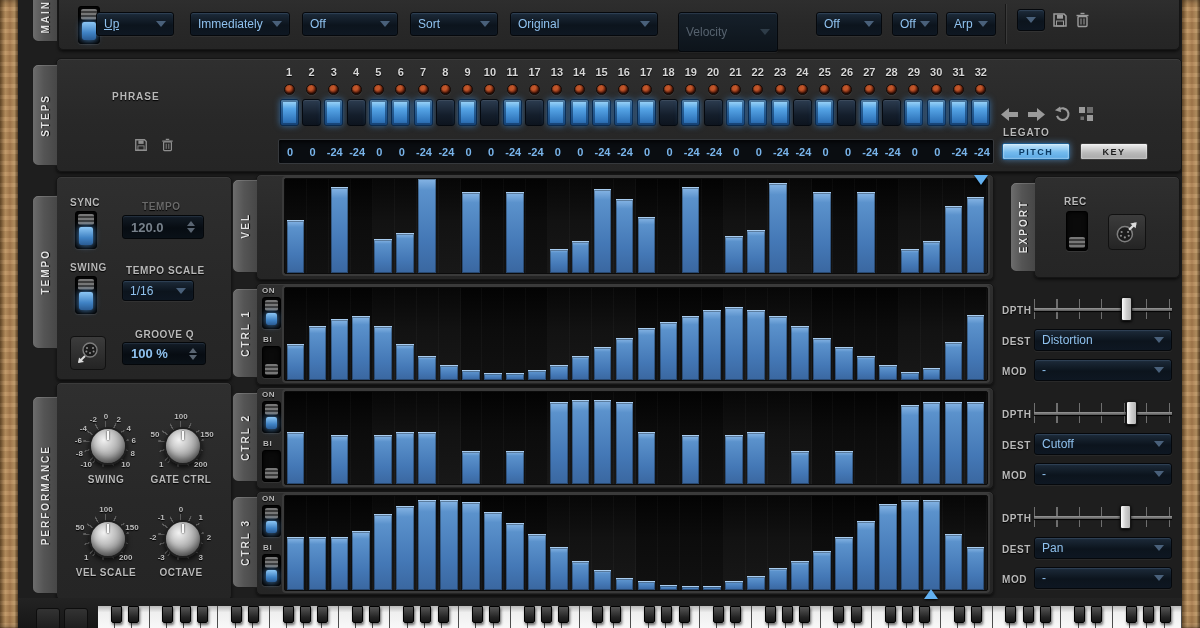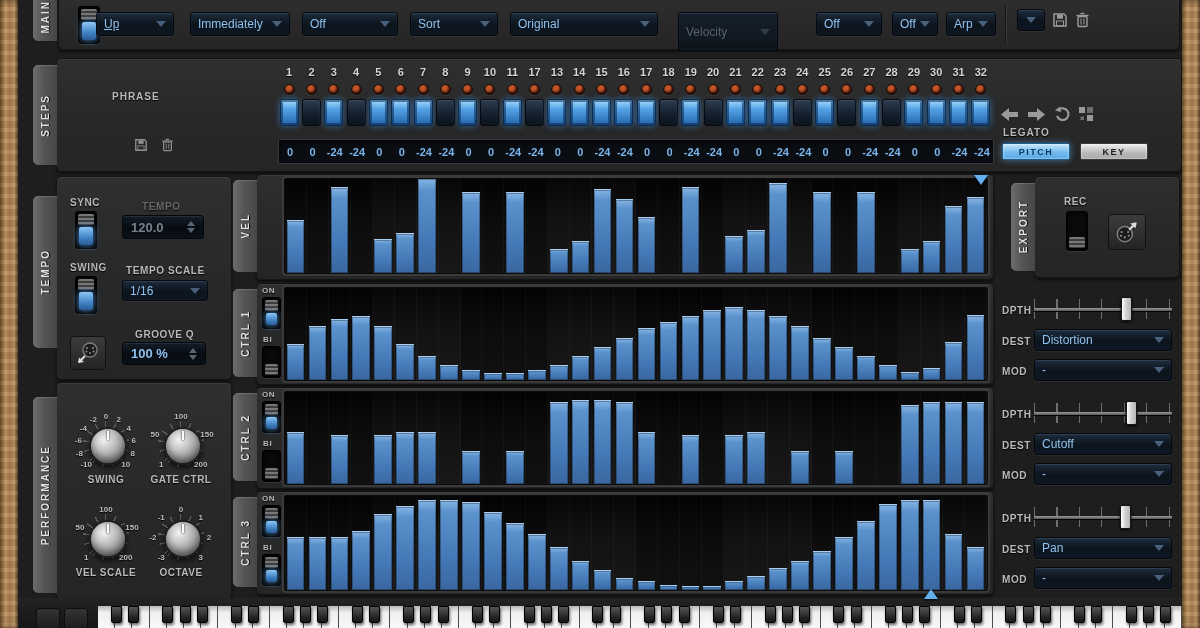--- a/index.html
+++ b/index.html
@@ -654,21 +654,21 @@
       <span class="stepper">
         <i class="up"></i>
         <i class="dn"></i>
       </span>
     </div>
   <div class="lbl" style="left:70px;top:262px;">SWING</div>
   <div class="tgl on" style="left:75px;top:276px;height:36px;">
       <div class="hnd"></div>
     </div>
   <div class="lbl" style="left:126px;top:265px;">TEMPO SCALE</div>
-  <div class="dd" style="left:122px;top:280px;width:86px;height:21px;">
+  <div class="dd" style="left:122px;top:280px;width:72px;height:21px;">
       <span>1/16</span>
       <span class="arr"></span>
     </div>
   <div class="lbl" style="left:135px;top:329px;">GROOVE Q</div>
   <div class="vbox" style="left:122px;top:342px;width:84px;height:23px;">
       <span>100 %</span>
       <span class="stepper">
         <i class="up"></i>
         <i class="dn"></i>
       </span>

